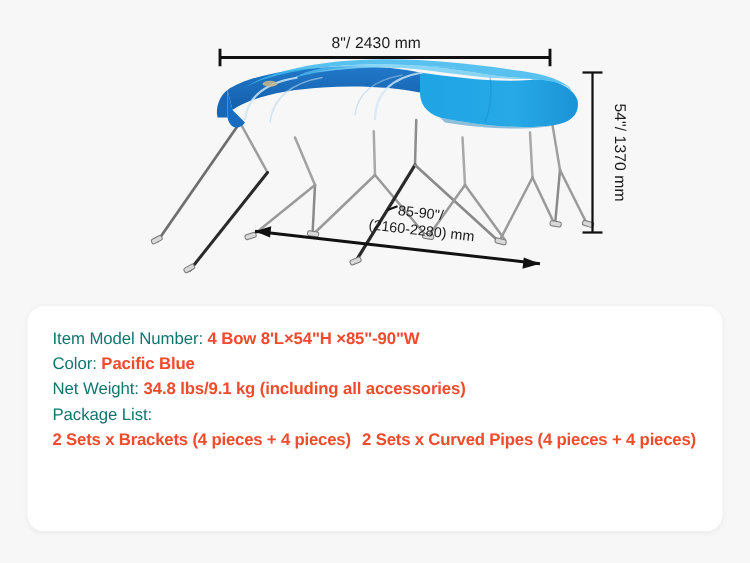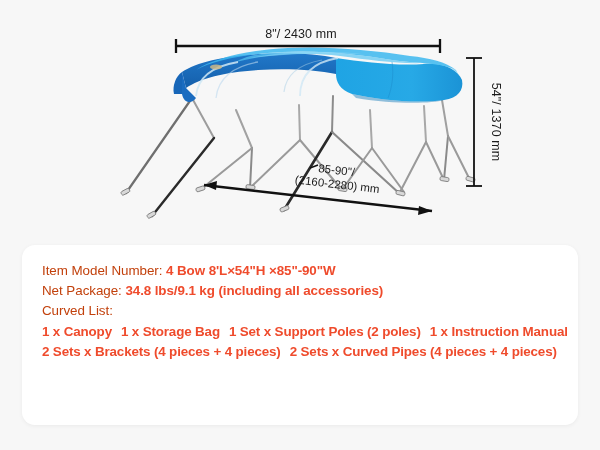--- a/index.html
+++ b/index.html
@@ -55,21 +55,21 @@
     box-shadow: 0 1px 4px rgba(0,0,0,0.055);
   }
   .spec-line {
     font-size: 13.4px;
     line-height: 20.2px;
     color: #5a5a5a;
     white-space: nowrap;
     letter-spacing: -0.05px;
   }
   .spec-label {
-    color: #c2410c;
+    color: #0f766e;
     font-weight: normal;
   }
   .spec-value {
     color: #ef4b2c;
     font-weight: bold;
     letter-spacing: -0.1px;
   }
   .pkg-line {
     font-size: 13.4px;
     line-height: 20.4px;
@@ -230,32 +230,33 @@
   </svg>
 </div>
 
 <div id="spec-card">
 
   <div class="spec-line">
     <span class="spec-label">Item Model Number:</span>
     <span class="spec-value">4 Bow  8'L×54"H ×85"-90"W</span>
   </div>
 
-
-  <div class="spec-line">
-    <span class="spec-label">Net Package:</span>
+  <div class="spec-line">
+    <span class="spec-label">Color:</span>
+    <span class="spec-value">Pacific Blue</span>
+  </div>
+
+  <div class="spec-line">
+    <span class="spec-label">Net Weight:</span>
     <span class="spec-value">34.8 lbs/9.1 kg (including all accessories)</span>
   </div>
 
   <div class="spec-line">
-    <span class="spec-label">Curved List:</span>
-  </div>
-
-  <div class="pkg-line">
-    <span>1 x Canopy</span><span class="pkg-gap"></span><span>1 x Storage Bag</span><span class="pkg-gap"></span><span>1 Set x Support Poles (2 poles)</span><span class="pkg-gap"></span><span>1 x Instruction Manual</span>
-  </div>
+    <span class="spec-label">Package List:</span>
+  </div>
+
 
   <div class="pkg-line">
     <span>2 Sets x Brackets (4 pieces + 4 pieces)</span><span class="pkg-gap"></span><span>2 Sets x Curved Pipes (4 pieces + 4 pieces)</span>
   </div>
 
 
 </div>
 
 </body></html>

